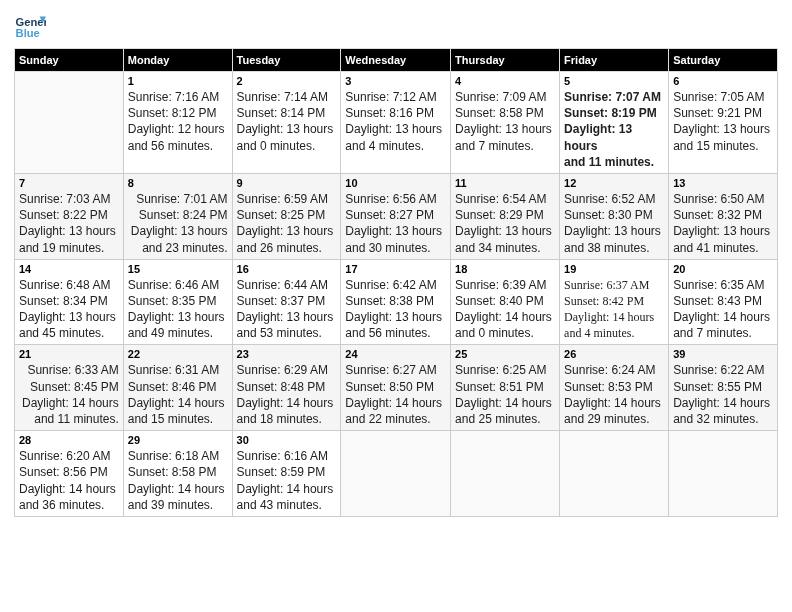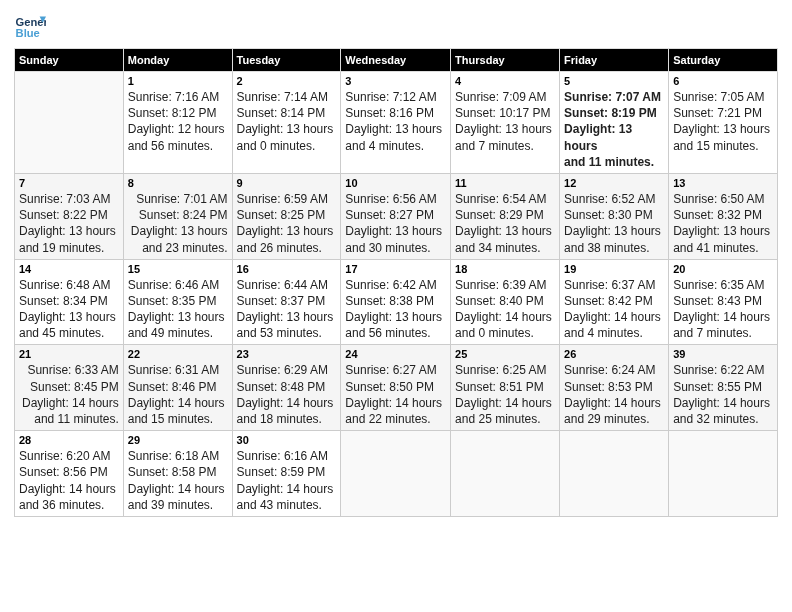--- a/index.html
+++ b/index.html
@@ -136,35 +136,35 @@
           <td>
             <span class="day-num">3</span>
             <div class="day-info" style="white-space: pre-line;">Sunrise: 7:12 AM
 Sunset: 8:16 PM
 Daylight: 13 hours
 and 4 minutes.</div>
           </td>
           <td>
             <span class="day-num">4</span>
             <div class="day-info" style="white-space: pre-line;">Sunrise: 7:09 AM
-Sunset: 10:17 PM
+Sunset: 8:58 PM
 Daylight: 13 hours
 and 7 minutes.</div>
           </td>
           <td>
             <span class="day-num">5</span>
             <div class="day-info" style="white-space: pre-line; font-weight: bold;">Sunrise: 7:07 AM
 Sunset: 8:19 PM
 Daylight: 13 hours
 and 11 minutes.</div>
           </td>
           <td>
             <span class="day-num">6</span>
             <div class="day-info" style="white-space: pre-line;">Sunrise: 7:05 AM
-Sunset: 7:21 PM
+Sunset: 9:21 PM
 Daylight: 13 hours
 and 15 minutes.</div>
           </td>
         </tr>
         <tr>
           <td>
             <span class="day-num">7</span>
             <div class="day-info" style="white-space: pre-line;">Sunrise: 7:03 AM
 Sunset: 8:22 PM
 Daylight: 13 hours
@@ -244,21 +244,21 @@
           </td>
           <td>
             <span class="day-num">18</span>
             <div class="day-info" style="white-space: pre-line;">Sunrise: 6:39 AM
 Sunset: 8:40 PM
 Daylight: 14 hours
 and 0 minutes.</div>
           </td>
           <td>
             <span class="day-num">19</span>
-            <div class="day-info" style="white-space: pre-line;">Sunrise: 6:37 AM
+            <div class="day-info" style="white-space: pre-line; font-family: Liberation Serif, serif;">Sunrise: 6:37 AM
 Sunset: 8:42 PM
 Daylight: 14 hours
 and 4 minutes.</div>
           </td>
           <td>
             <span class="day-num">20</span>
             <div class="day-info" style="white-space: pre-line;">Sunrise: 6:35 AM
 Sunset: 8:43 PM
 Daylight: 14 hours
 and 7 minutes.</div>

